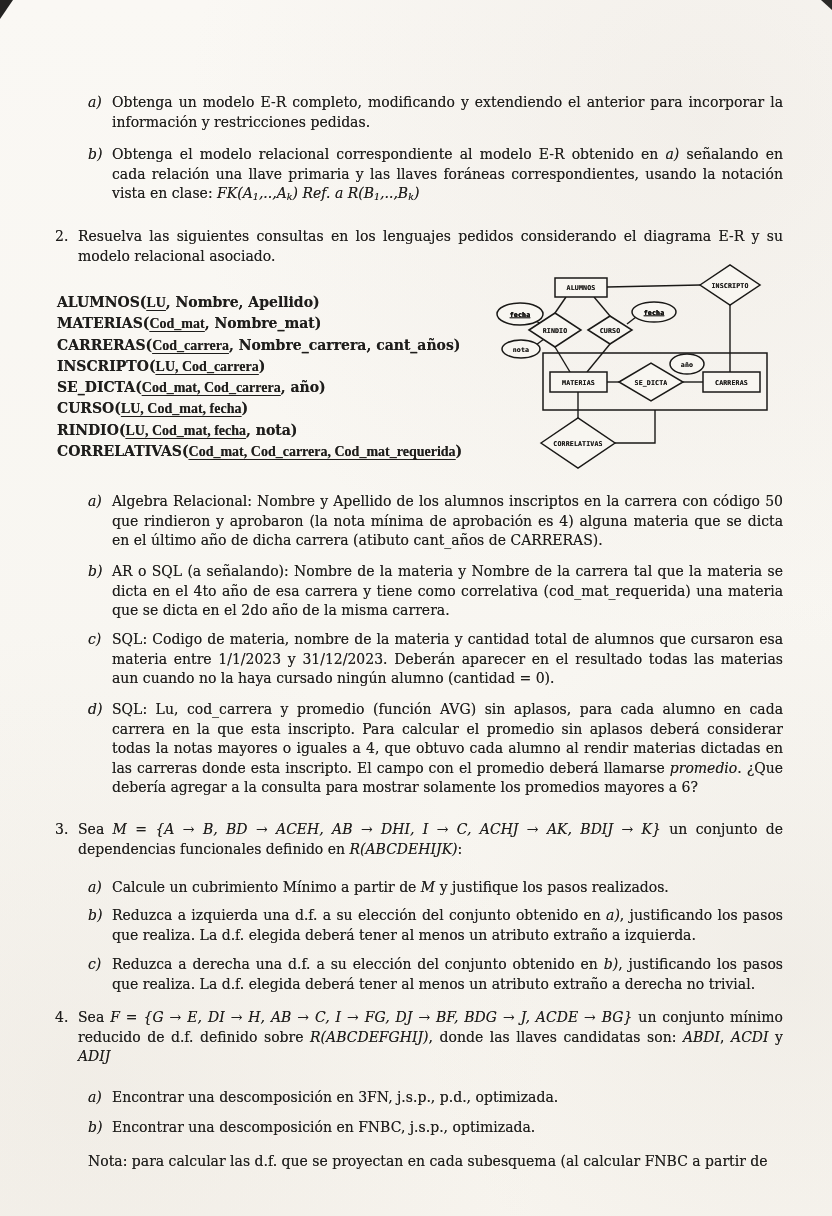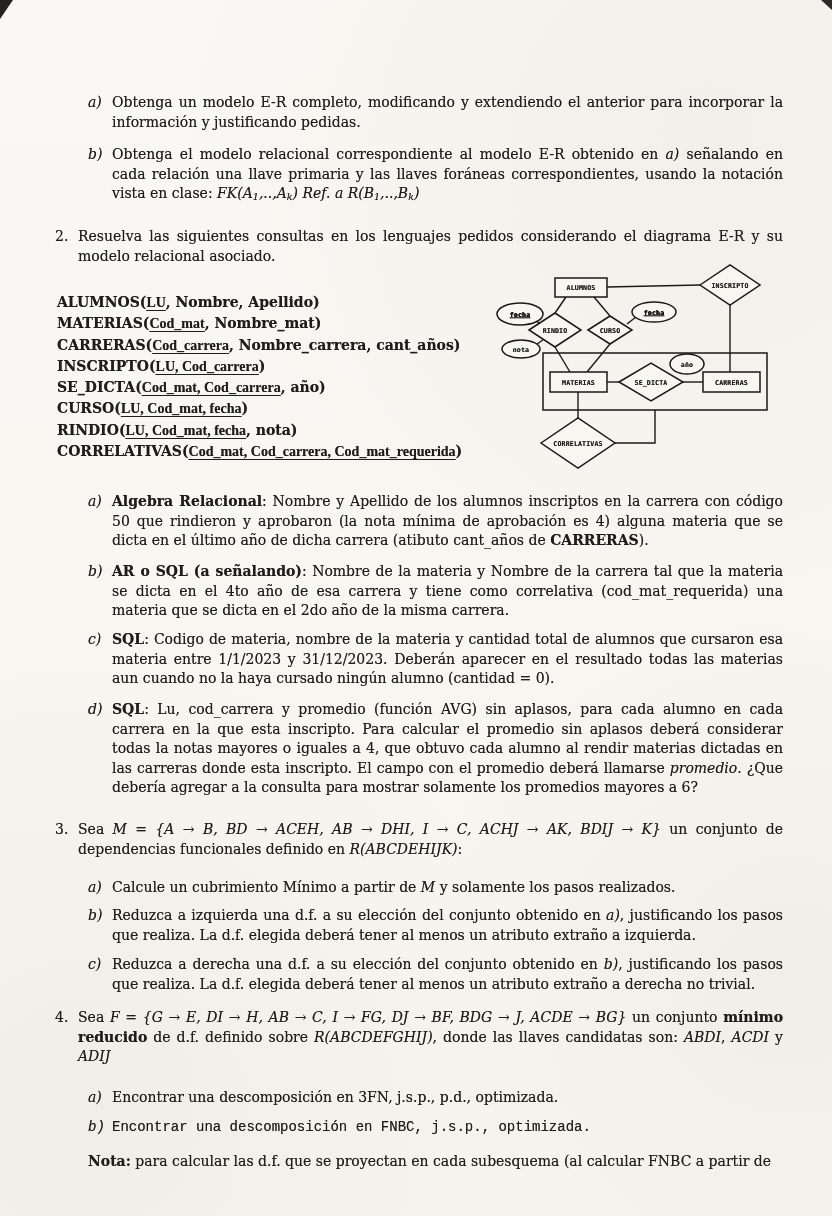--- a/index.html
+++ b/index.html
@@ -16,21 +16,21 @@
     color:#1e1d1b;
     font-size:14px;
     line-height:19.5px;
   }
   .blk{position:absolute;text-align:justify;}
   .blk p{margin:0;}
   .hang24{padding-left:24px;text-indent:-24px;}
   .hang23{padding-left:23px;text-indent:-23px;}
   .lab{display:inline-block;width:24px;text-indent:0;font-style:italic;}
   .num{display:inline-block;width:23px;text-indent:0;}
-  .b{font-weight:bold;}
+  .b{font-weight:normal;}
   .i{font-style:italic;}
   .m{font-style:italic;}
   .sub{font-size:0.68em;vertical-align:-0.25em;font-style:italic;}
   .ink{text-shadow:0 0 0.45px rgba(25,24,22,0.6);}
   .schema{position:absolute;left:57px;top:292px;font-weight:bold;font-size:14px;line-height:20.3px;}
   .schema .u{text-decoration:underline;text-decoration-thickness:1.4px;text-underline-offset:2.5px;font-family:Liberation Serif, serif;}
   .schema div{white-space:nowrap;}
   .corner-tl{position:absolute;top:0;left:0;width:0;height:0;
     border-top:19px solid #242322;border-right:13px solid transparent;}
   .corner-tr{position:absolute;top:0;right:0;width:0;height:0;
@@ -48,21 +48,21 @@
 </style>
 </head>
 <body>
 
 <div class="page ink">
 
   <div class="corner-tl"></div>
   <div class="corner-tr"></div>
 
   <div class="blk" style="left:88px;top:93px;width:695px;">
-    <p class="hang24"><span class="lab">a)</span><span>Obtenga un modelo E-R completo, modificando y extendiendo el anterior para incorporar la información y justificando pedidas.</span></p>
+    <p class="hang24"><span class="lab">a)</span><span>Obtenga un modelo E-R completo, modificando y extendiendo el anterior para incorporar la información y restricciones pedidas.</span></p>
   </div>
 
   <div class="blk" style="left:88px;top:145px;width:695px;">
     <p class="hang24"><span class="lab">b)</span><span>Obtenga el modelo relacional correspondiente al modelo E-R obtenido en </span><span class="m">a)</span><span> señalando en cada relación una llave primaria y las llaves foráneas correspondientes, usando la notación vista en clase: </span><span class="m"><span>FK(A</span><span class="sub">1</span><span>,..,A</span><span class="sub">k</span><span>) Ref. a R(B</span><span class="sub">1</span><span>,..,B</span><span class="sub">k</span><span>)</span></span></p>
   </div>
 
   <div class="blk" style="left:55px;top:227px;width:728px;">
     <p class="hang23"><span class="num">2.</span><span>Resuelva las siguientes consultas en los lenguajes pedidos considerando el diagrama E-R y su modelo relacional asociado.</span></p>
   </div>
 
@@ -148,40 +148,40 @@
 
   <div class="blk" style="left:88px;top:700px;width:695px;">
     <p class="hang24"><span class="lab">d)</span><span class="b">SQL</span><span>: </span><span>Lu, cod_carrera y promedio (función AVG) sin aplasos, para cada alumno en cada carrera en la que esta inscripto. Para calcular el promedio sin aplasos deberá considerar todas la notas mayores o iguales a 4, que obtuvo cada alumno al rendir materias dictadas en las carreras donde esta inscripto. El campo con el promedio deberá llamarse </span><span class="i">promedio</span><span>. ¿Que debería agregar a la consulta para mostrar solamente los promedios mayores a 6?</span></p>
   </div>
 
   <div class="blk" style="left:55px;top:820px;width:728px;">
     <p class="hang23"><span class="num">3.</span><span>Sea </span><span class="m">M = {A → B, BD → ACEH, AB → DHI, I → C, ACHJ → AK, BDIJ → K}</span><span> un conjunto de dependencias funcionales definido en </span><span class="m">R(ABCDEHIJK)</span><span>:</span></p>
   </div>
 
   <div class="blk" style="left:88px;top:878px;width:695px;">
-    <p class="hang24"><span class="lab">a)</span><span>Calcule un cubrimiento Mínimo a partir de </span><span class="m">M</span><span> y solamente los pasos realizados.</span></p>
+    <p class="hang24"><span class="lab">a)</span><span>Calcule un cubrimiento Mínimo a partir de </span><span class="m">M</span><span> y justifique los pasos realizados.</span></p>
   </div>
 
   <div class="blk" style="left:88px;top:955px;width:695px;">
     <p class="hang24"><span class="lab">c)</span><span>Reduzca a derecha una d.f. a su elección del conjunto obtenido en </span><span class="m">b)</span><span>, justificando los pasos que realiza. La d.f. elegida deberá tener al menos un atributo extraño a derecha no trivial.</span></p>
   </div>
 
   <div class="blk" style="left:88px;top:906px;width:695px;">
     <p class="hang24"><span class="lab">b)</span><span>Reduzca a izquierda una d.f. a su elección del conjunto obtenido en </span><span class="m">a)</span><span>, justificando los pasos que realiza. La d.f. elegida deberá tener al menos un atributo extraño a izquierda.</span></p>
   </div>
 
   <div class="blk" style="left:55px;top:1008px;width:728px;">
     <p class="hang23"><span class="num">4.</span><span>Sea </span><span class="m">F = {G → E, DI → H, AB → C, I → FG, DJ → BF, BDG → J, ACDE → BG}</span><span> un conjunto </span><span class="b">mínimo reducido</span><span> de d.f. definido sobre </span><span class="m">R(ABCDEFGHIJ)</span><span>, donde las llaves candidatas son: </span><span class="m">ABDI</span><span>, </span><span class="m">ACDI</span><span> y </span><span class="m">ADIJ</span></p>
   </div>
 
   <div class="blk" style="left:88px;top:1088px;width:695px;">
     <p class="hang24"><span class="lab">a)</span><span>Encontrar una descomposición en 3FN, j.s.p., p.d., optimizada.</span></p>
   </div>
 
-  <div class="blk" style="left:88px;top:1118px;width:695px;font-family:Liberation Mono, monospace;">
+  <div class="blk" style="left:88px;top:1118px;width:695px;">
     <p class="hang24"><span class="lab">b)</span><span>Encontrar una descomposición en FNBC, j.s.p., optimizada.</span></p>
   </div>
 
   <div class="blk" style="left:88px;top:1152px;width:695px;">
     <p><span class="b">Nota:</span><span> para calcular las d.f. que se proyectan en cada subesquema (al calcular FNBC a partir de</span></p>
   </div>
 
 </div>
 
 </body></html>

